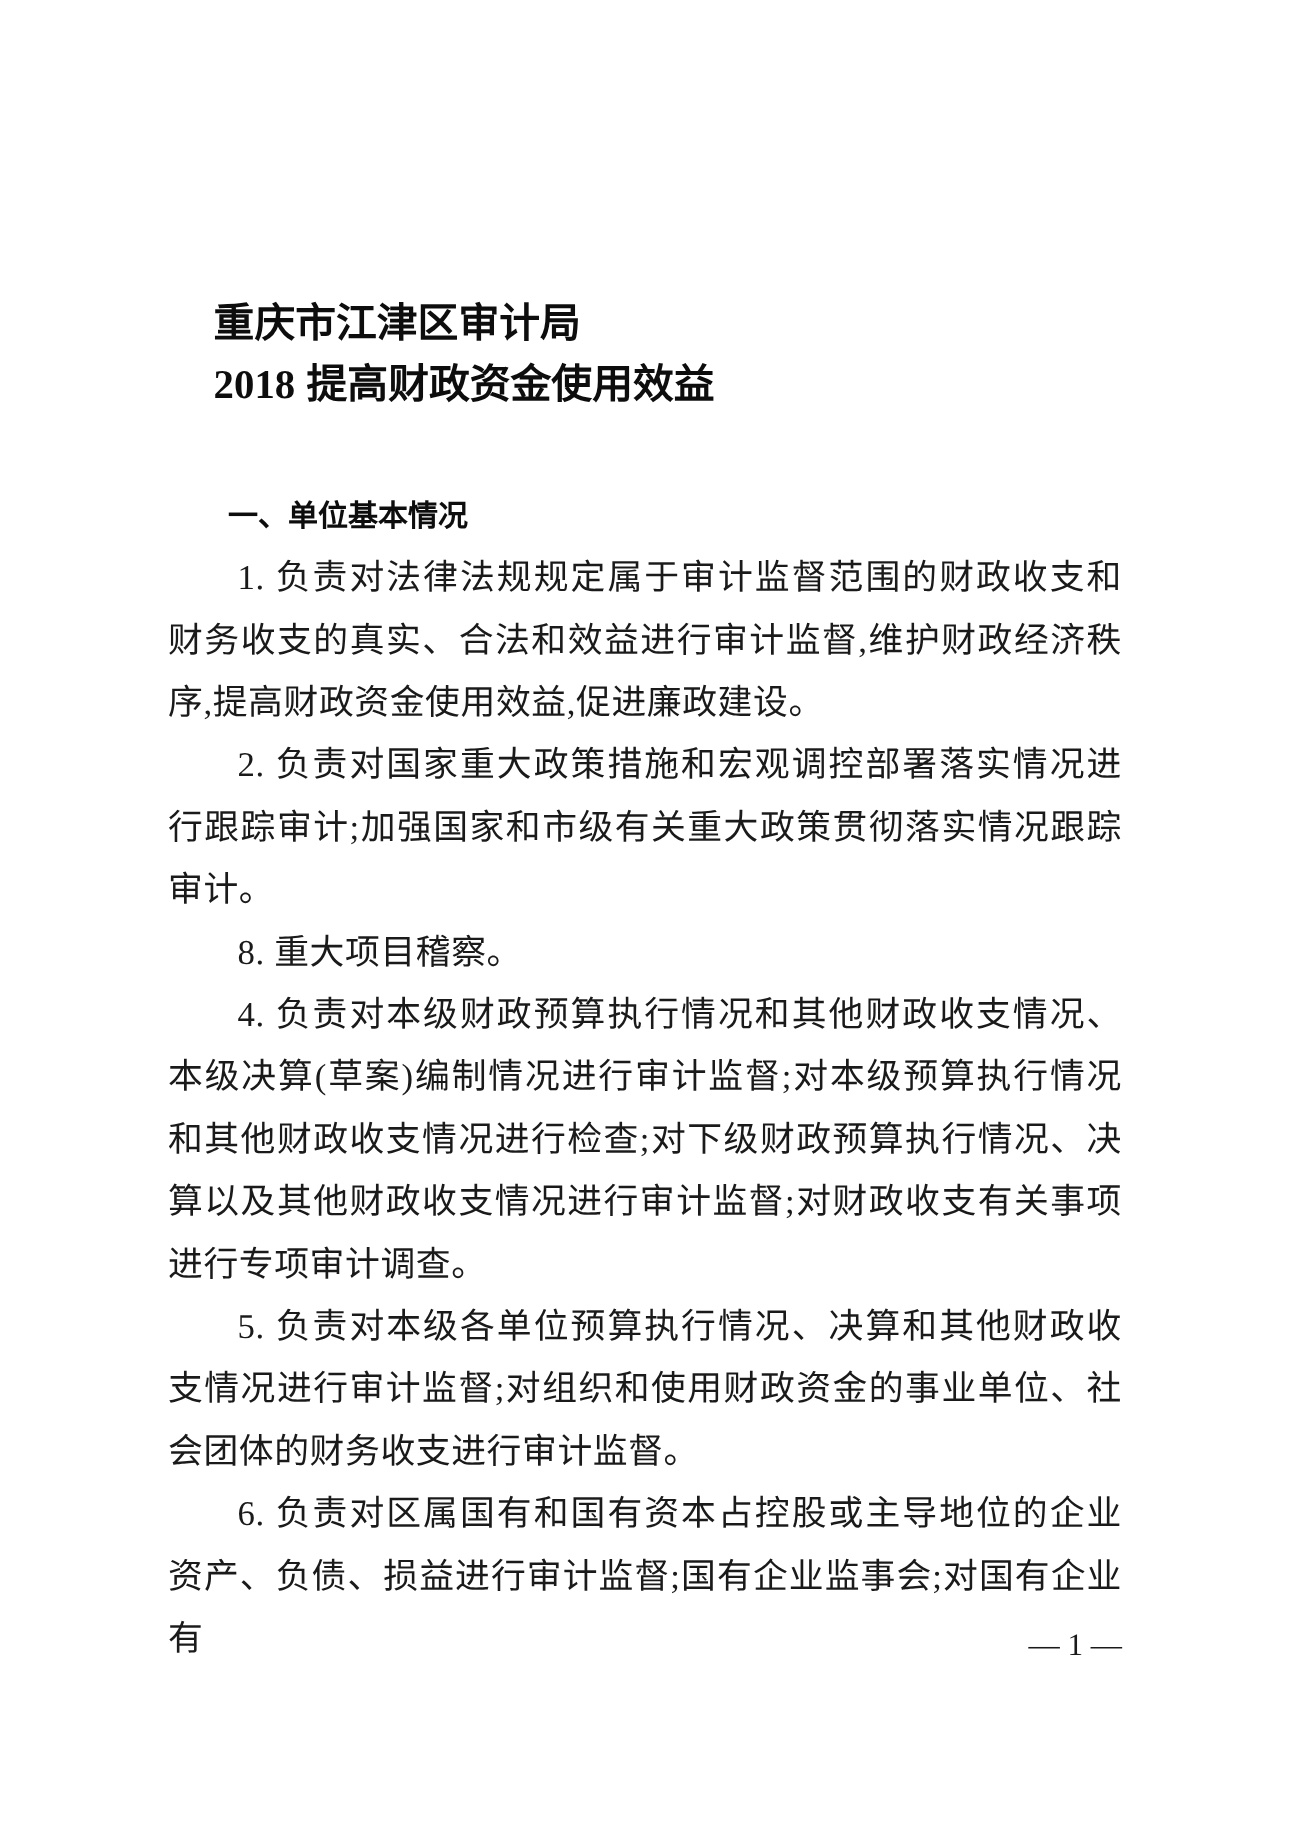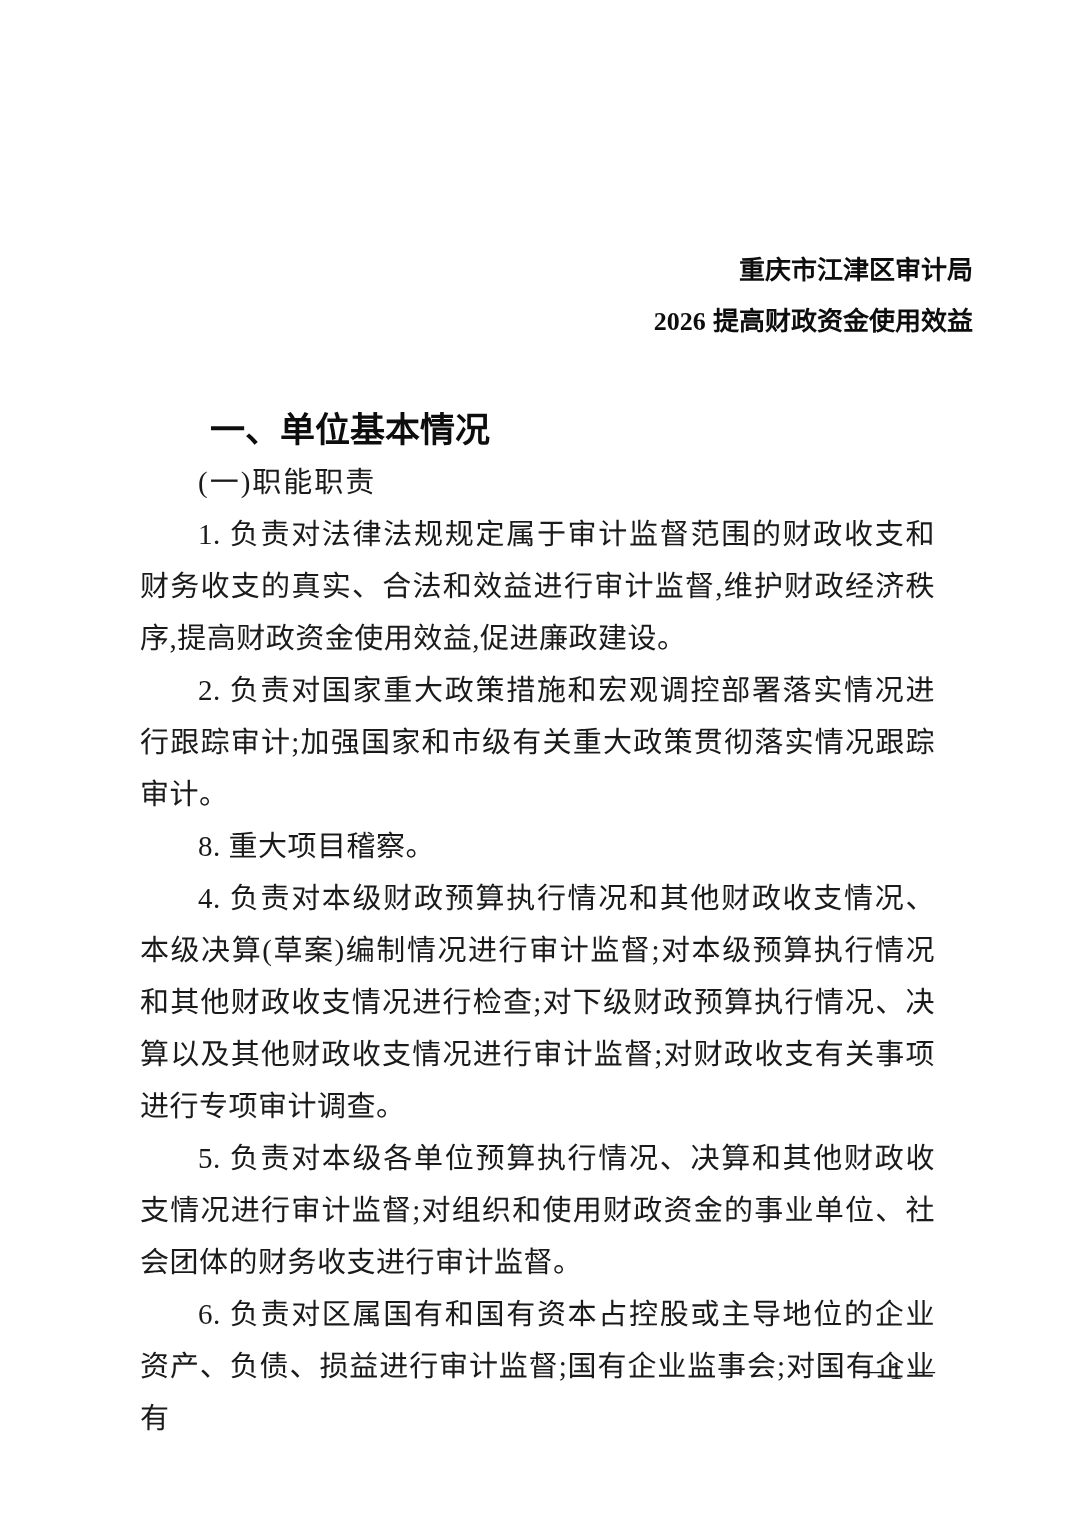--- a/index.html
+++ b/index.html
@@ -13,45 +13,45 @@
     height: 1520px;
     background: #ffffff;
     overflow: hidden;
     color: #1a1a1a;
     font-family: "Liberation Serif", serif;
   }
   .doc-title {
     margin: 245px 139px 0 140px;
     position: relative;
     left: 38px;
-    text-align: right;
+    text-align: left;
     font-family: "Liberation Sans", sans-serif;
     font-weight: bold;
-    font-size: 26px;
+    font-size: 34px;
     line-height: 51px;
     color: #0d0d0d;
   }
   .doc-title .title-line {
     display: block;
     white-space: nowrap;
   }
   .doc-title .title-year {
     font-family: "Liberation Serif", serif;
     font-weight: bold;
   }
   .content {
     margin: 57px 139px 0 140px;
     font-size: 29px;
     line-height: 52px;
   }
   .section-heading {
     margin: 0;
     font-family: "Liberation Sans", sans-serif;
     font-weight: bold;
-    font-size: 35px;
+    font-size: 25px;
     line-height: 52px;
     text-indent: 2em;
     color: #0d0d0d;
   }
   .subsection-heading {
     margin: 0;
     font-weight: normal;
     font-size: 29px;
     line-height: 52px;
     text-indent: 2em;
@@ -75,26 +75,25 @@
     font-family: "Liberation Serif", serif;
   }
 </style>
 </head>
 <body>
 
 <div class="page">
 
   <h1 class="doc-title">
     <span class="title-line">重庆市江津区审计局</span>
-    <span class="title-line"><span class="title-year">2026</span><span> 提高财政资金使用效益</span></span>
+    <span class="title-line"><span class="title-year">2018</span><span> 提高财政资金使用效益</span></span>
   </h1>
 
   <div class="content">
     <h2 class="section-heading">一、单位基本情况</h2>
-    <h3 class="subsection-heading">(一)职能职责</h3>
 
     <p class="para">1. 负责对法律法规规定属于审计监督范围的财政收支和财务收支的真实、合法和效益进行审计监督,维护财政经济秩序,提高财政资金使用效益,促进廉政建设。</p>
     <p class="para">2. 负责对国家重大政策措施和宏观调控部署落实情况进行跟踪审计;加强国家和市级有关重大政策贯彻落实情况跟踪审计。</p>
     <p class="para">8. 重大项目稽察。</p>
     <p class="para">4. 负责对本级财政预算执行情况和其他财政收支情况、本级决算(草案)编制情况进行审计监督;对本级预算执行情况和其他财政收支情况进行检查;对下级财政预算执行情况、决算以及其他财政收支情况进行审计监督;对财政收支有关事项进行专项审计调查。</p>
     <p class="para">5. 负责对本级各单位预算执行情况、决算和其他财政收支情况进行审计监督;对组织和使用财政资金的事业单位、社会团体的财务收支进行审计监督。</p>
     <p class="para">6. 负责对区属国有和国有资本占控股或主导地位的企业资产、负债、损益进行审计监督;国有企业监事会;对国有企业有</p>
   </div>
 
   <div class="page-number">— 1 —</div>

